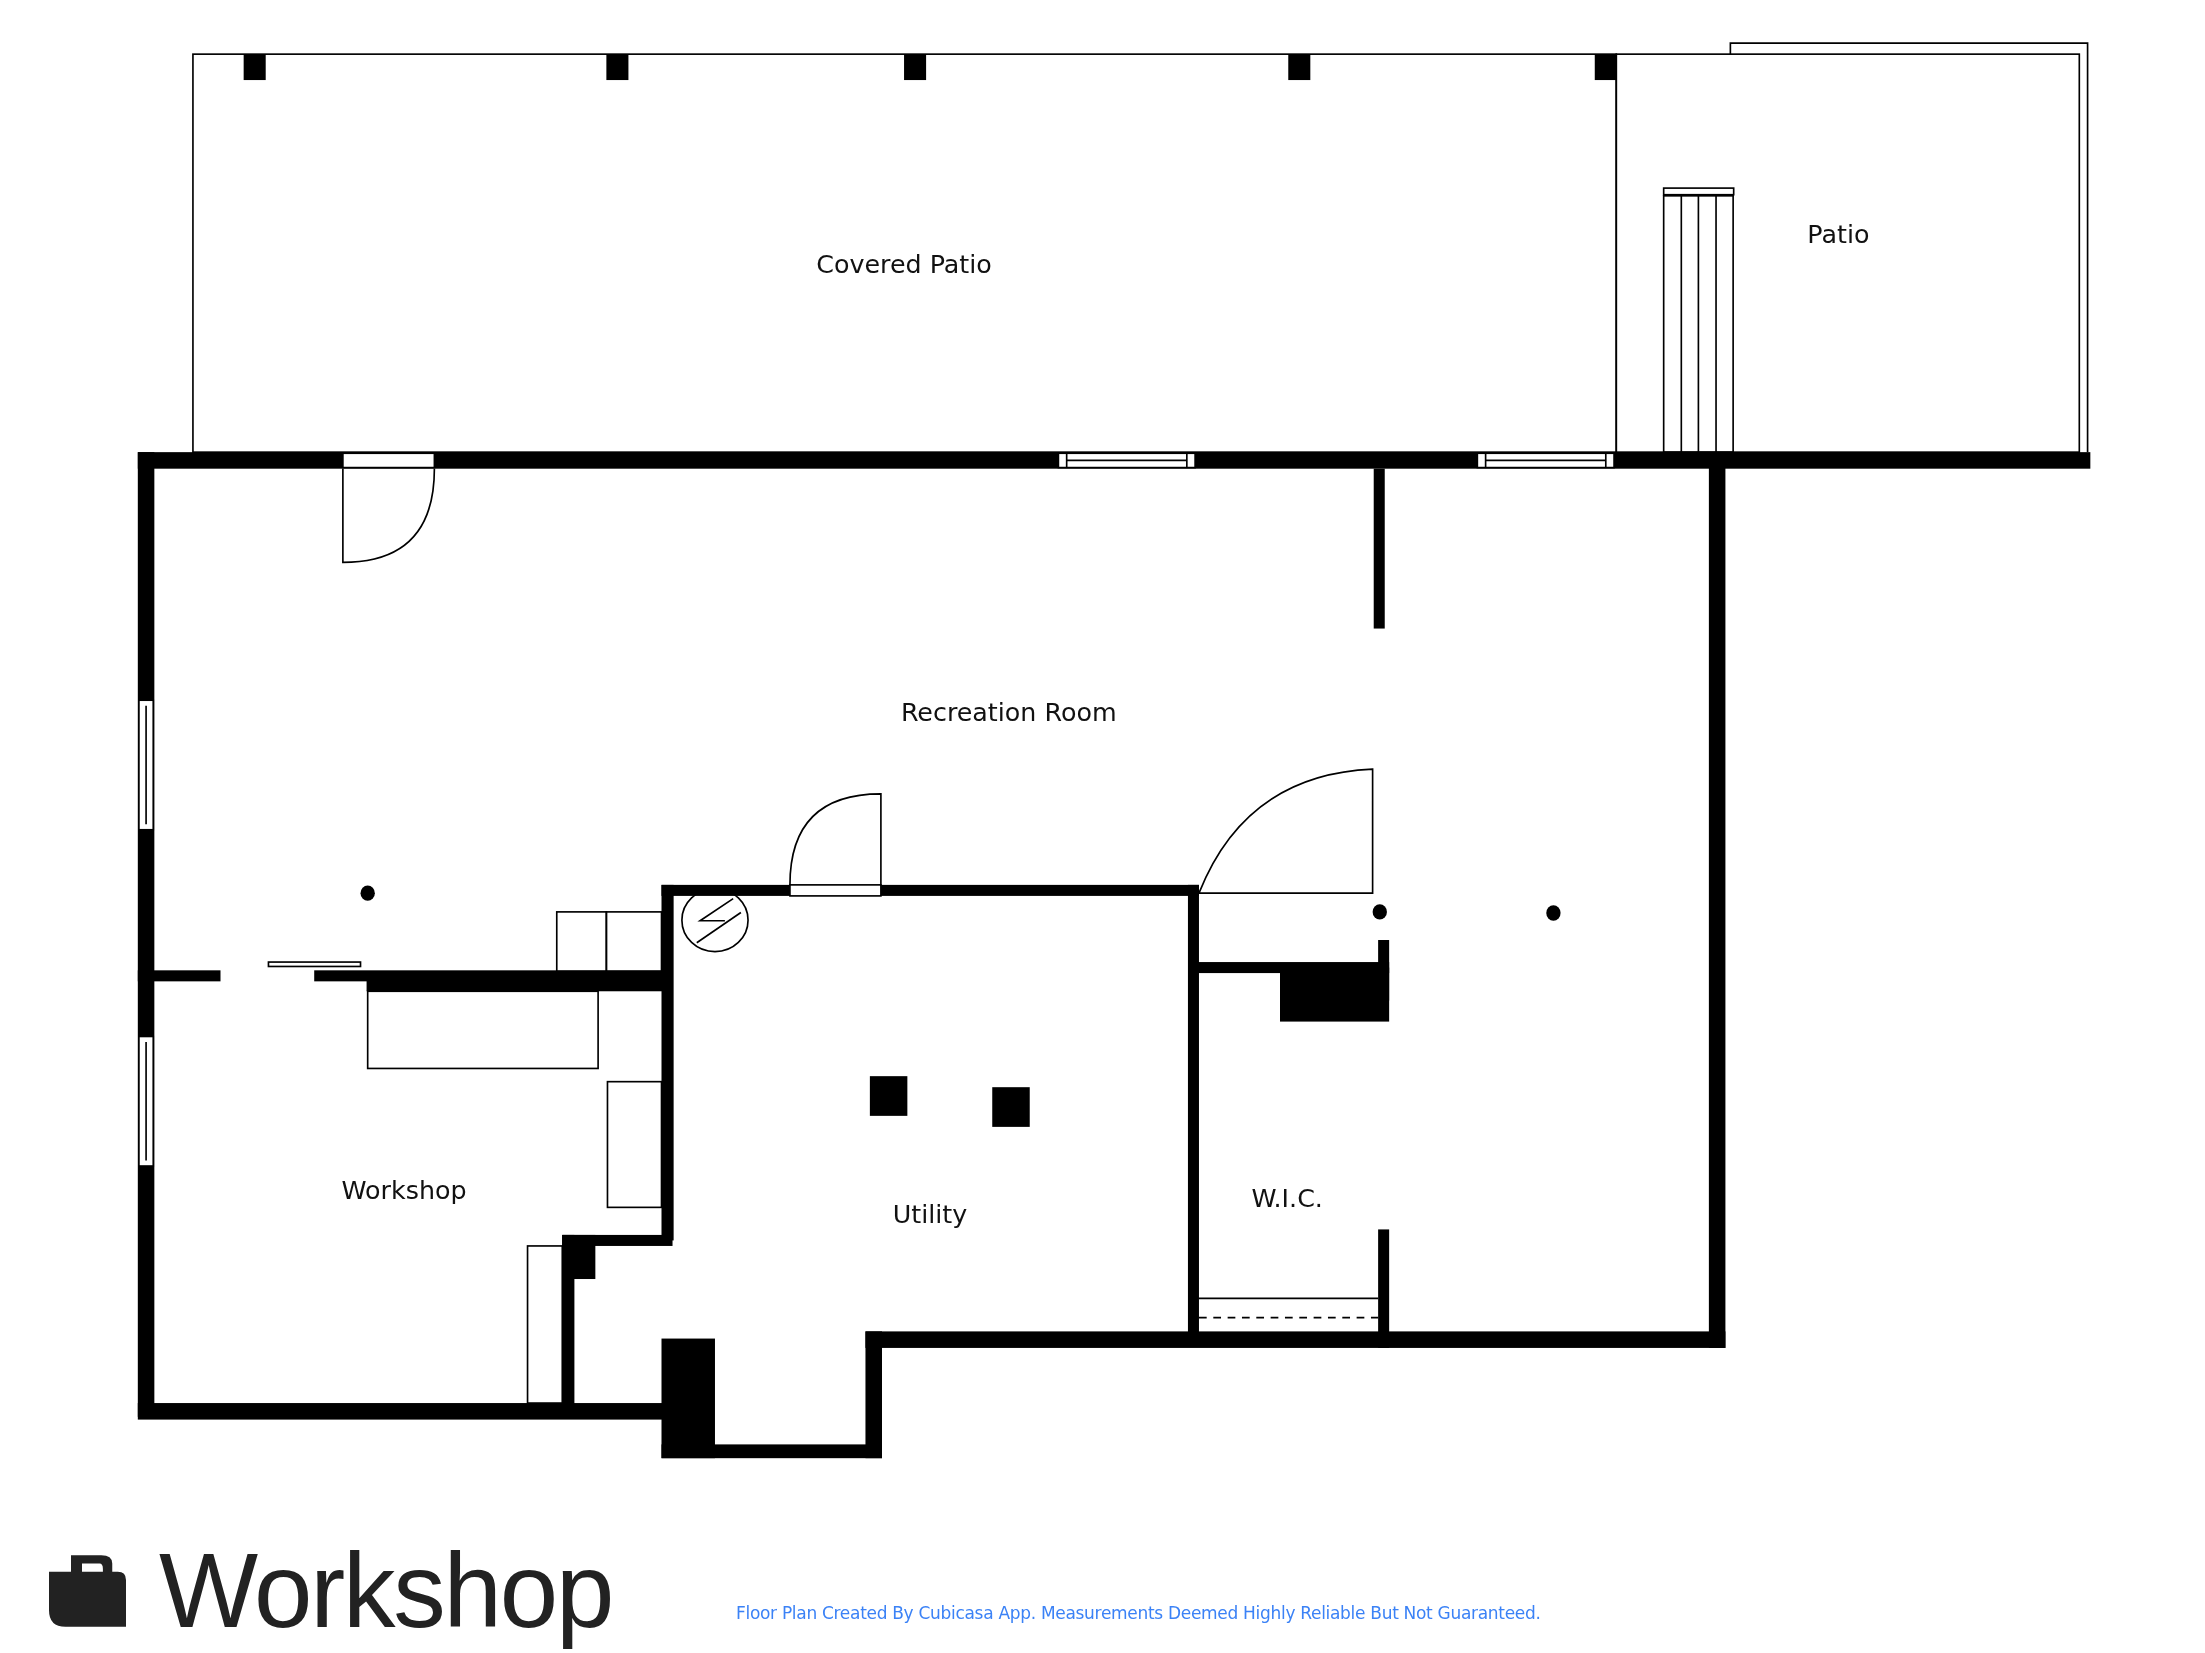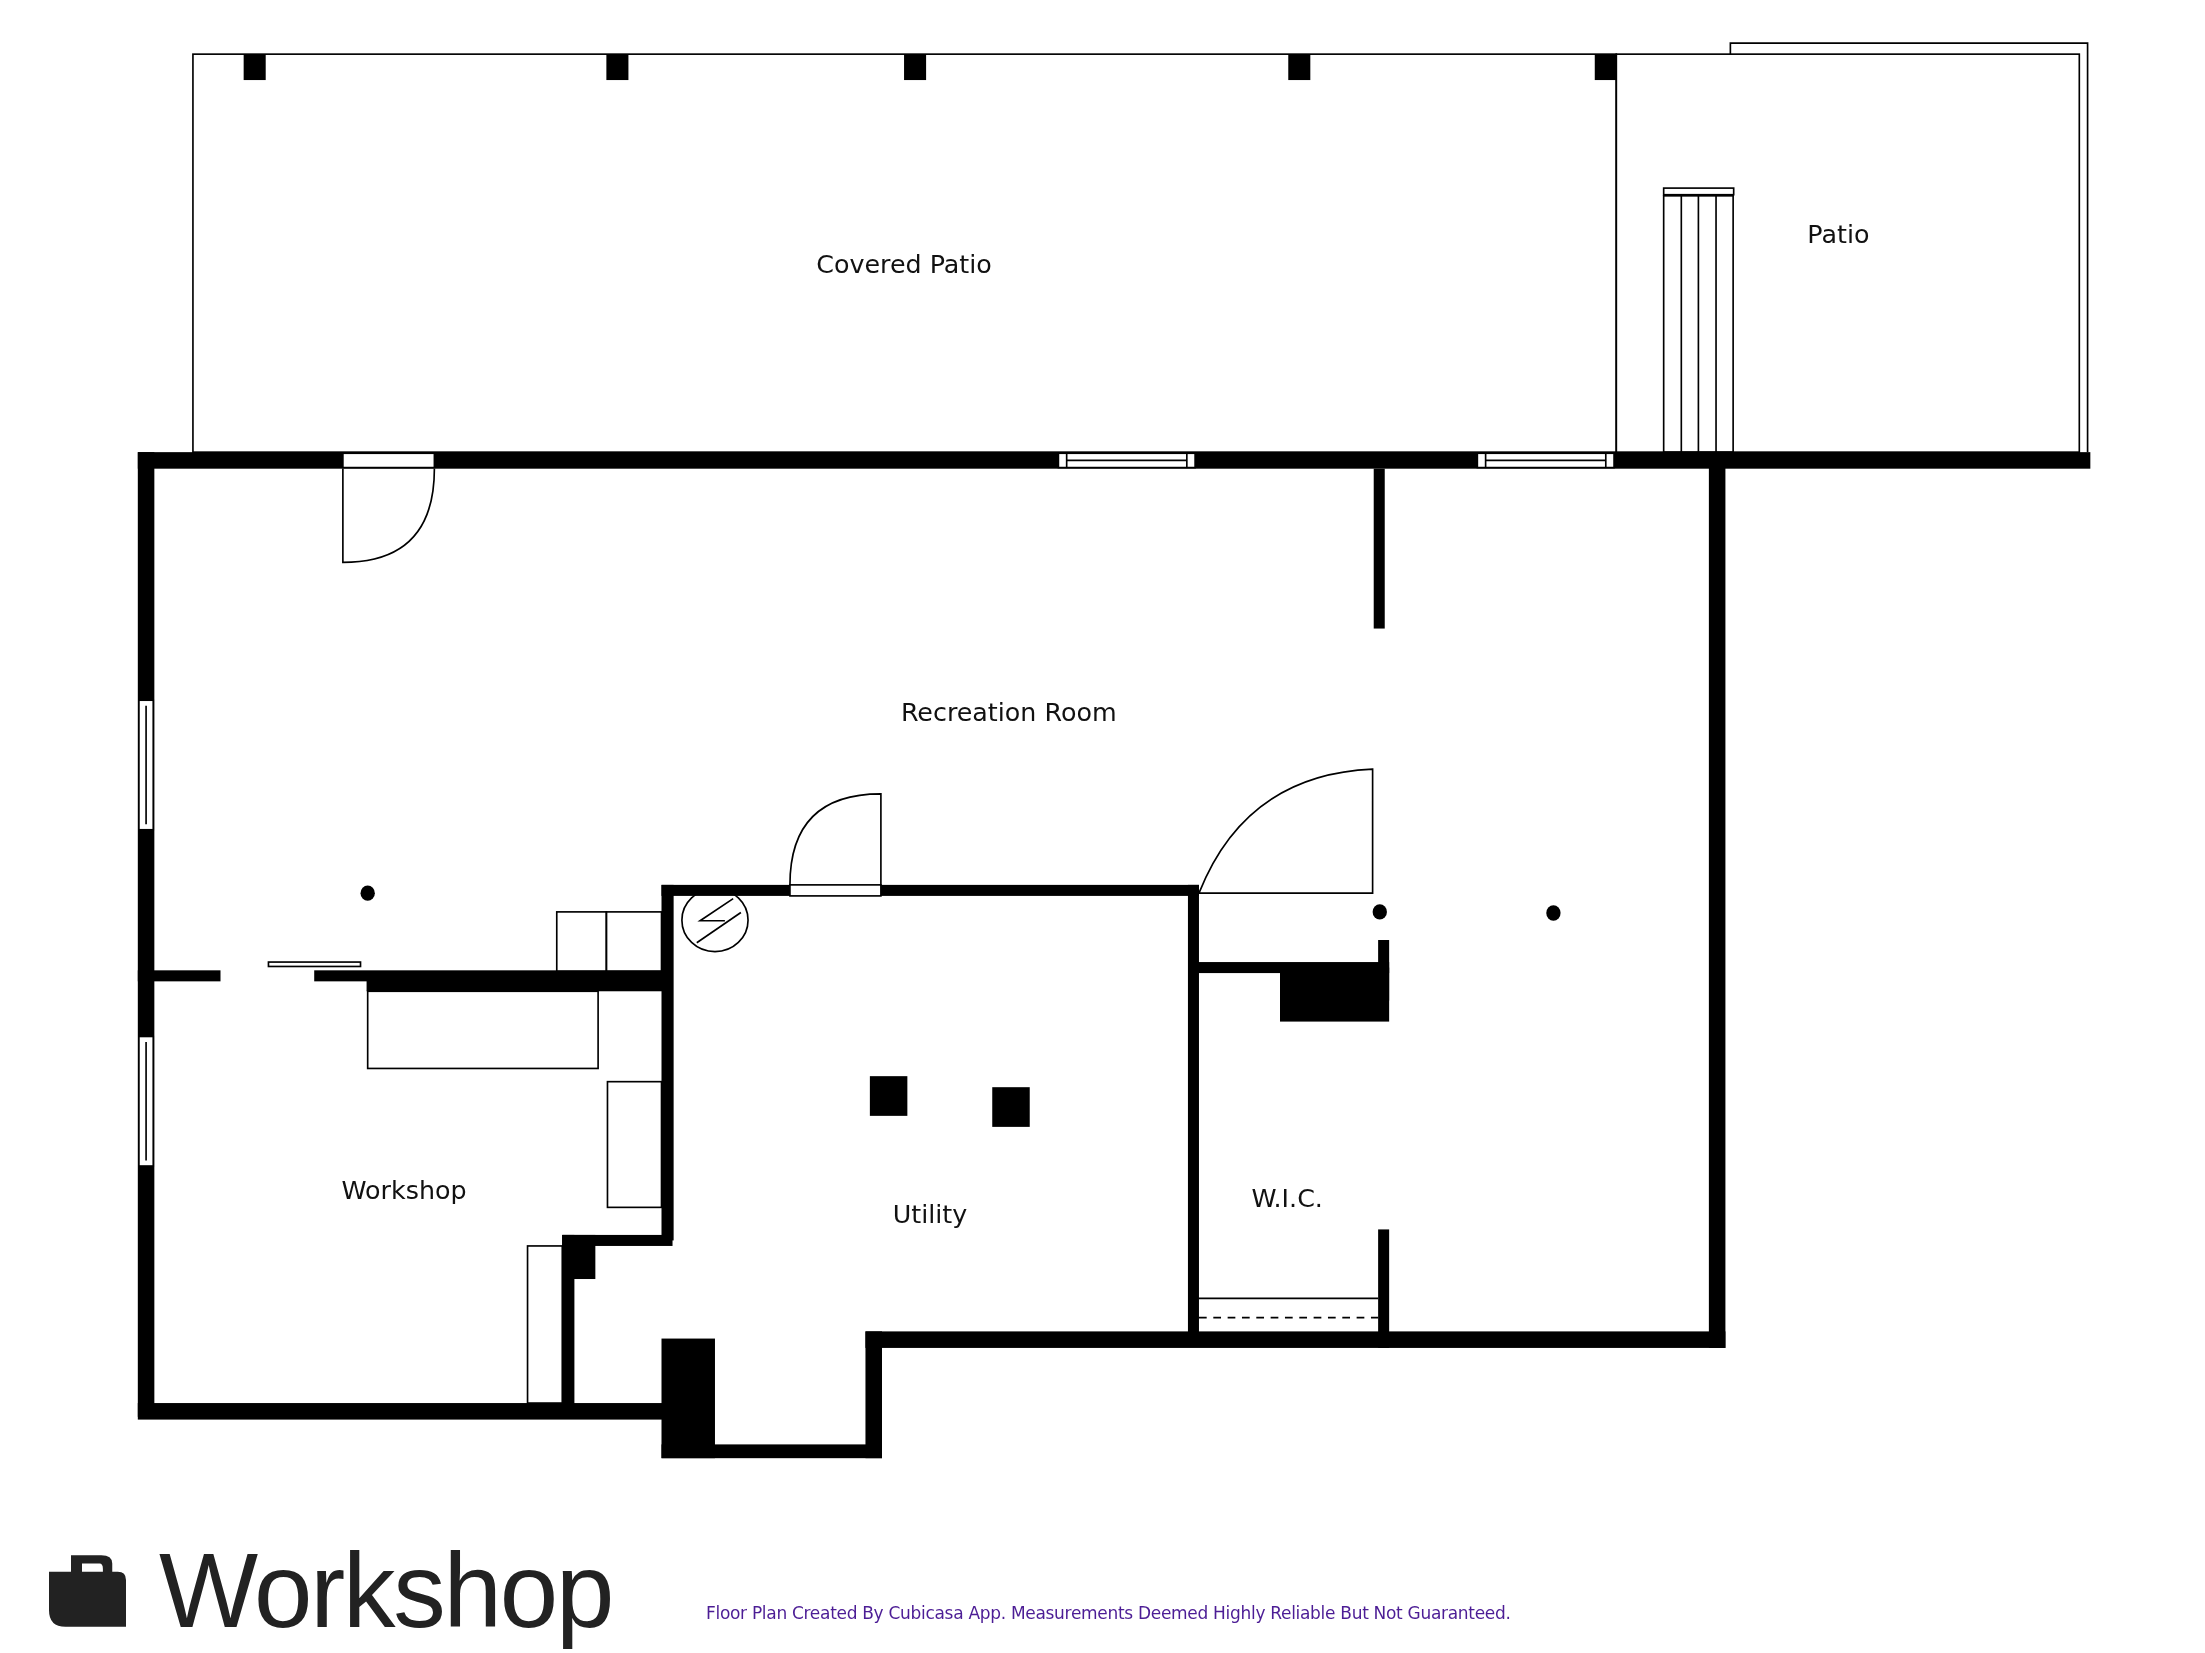--- a/index.html
+++ b/index.html
@@ -4,21 +4,21 @@
 <style>
   html, body { margin: 0; padding: 0; background: #ffffff; }
   body { width: 2205px; height: 1654px; position: relative; overflow: hidden; font-family: "DejaVu Sans", sans-serif; }
   #plan { position: absolute; left: 0; top: 0; width: 2205px; height: 1654px; }
   .room-label { font-family: "DejaVu Sans", sans-serif; font-size: 46px; fill: #111; }
   .thin { fill: none; stroke: #000; stroke-width: 3; }
   .thinw { fill: #fff; stroke: #000; stroke-width: 3; }
   .wall { fill: #000; }
   .logo { position: absolute; left: 49px; top: 1538px; display: flex; align-items: center; gap: 33px; }
   .logo-text { font-family: "Liberation Sans", sans-serif; font-size: 105px; color: #222; letter-spacing: -2.2px; line-height: 1; font-weight: 400; }
-  .disclaimer { position: absolute; left: 706px; top: 1603px; font-family: "DejaVu Sans", sans-serif; font-size: 17px; color: #4c1d95; letter-spacing: -0.3px; }
+  .disclaimer { position: absolute; left: 736px; top: 1603px; font-family: "DejaVu Sans", sans-serif; font-size: 17px; color: #3b82f6; letter-spacing: -0.3px; }
 </style>
 </head>
 <body>
 
 <svg id="plan" viewBox="0 0 4000 3000" xmlns="http://www.w3.org/2000/svg">
 
   <g>
     <rect class="thin" x="350" y="98" width="2582" height="722"></rect>
     <rect class="wall" x="442" y="98" width="40" height="47"></rect>
     <rect class="wall" x="1100" y="98" width="40" height="47"></rect>

